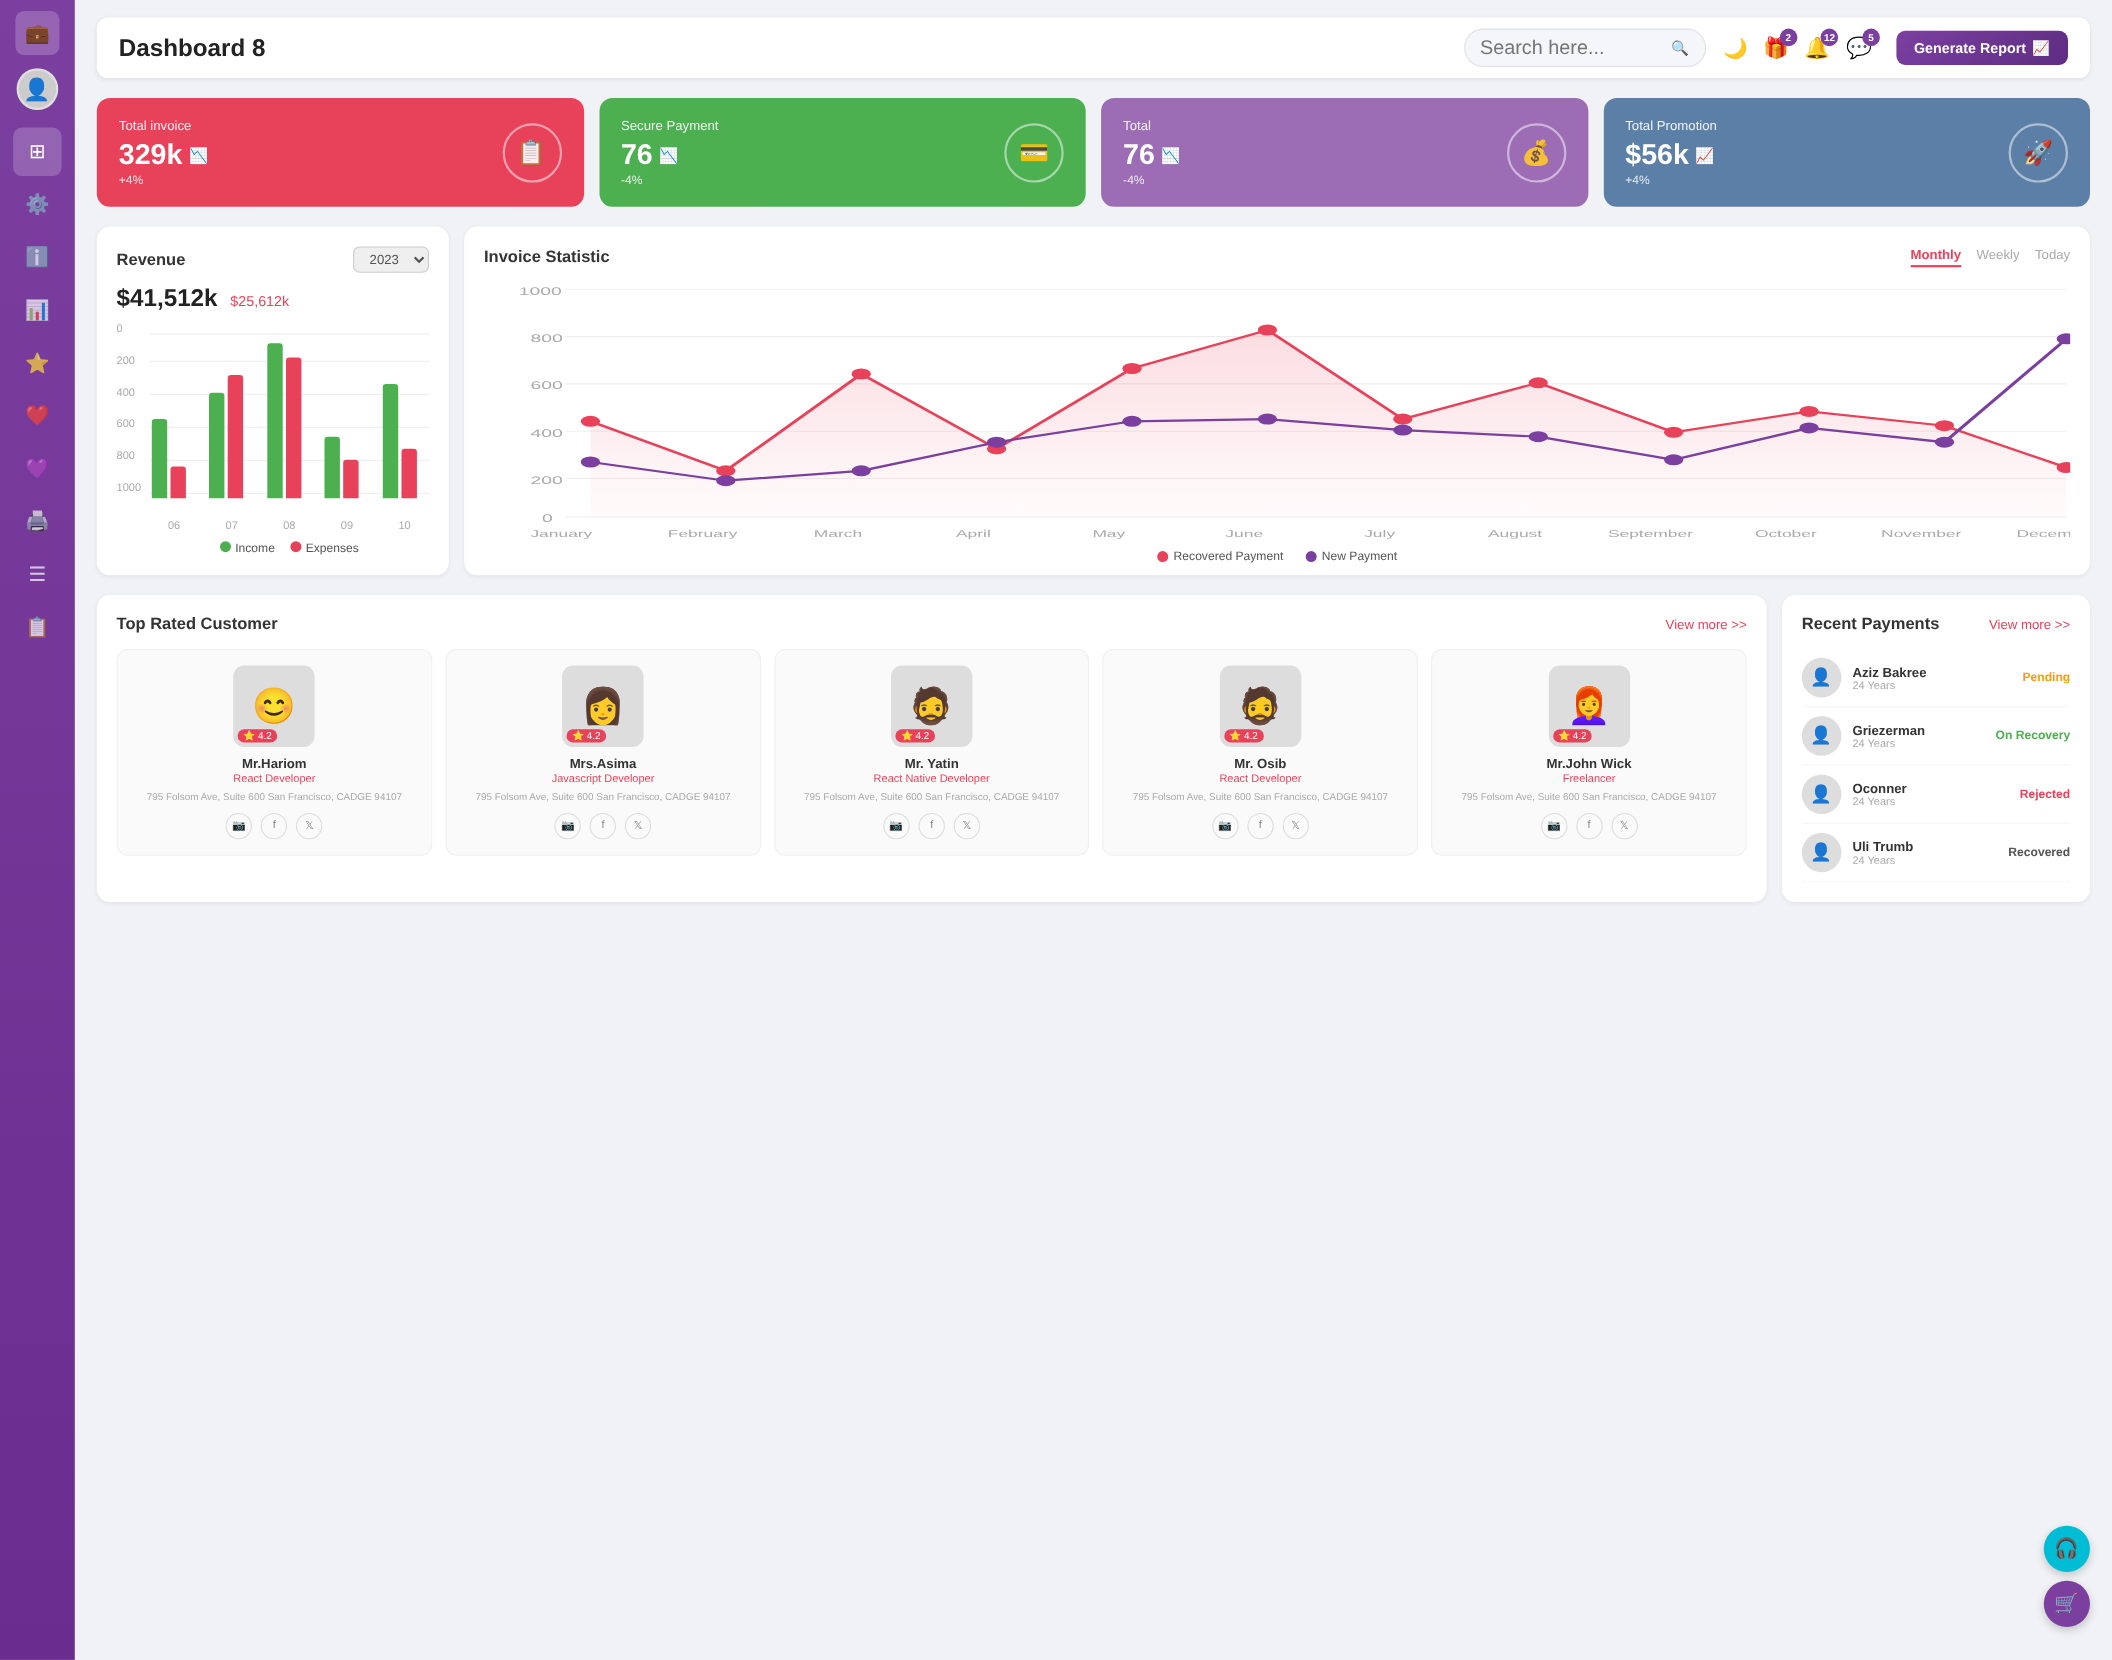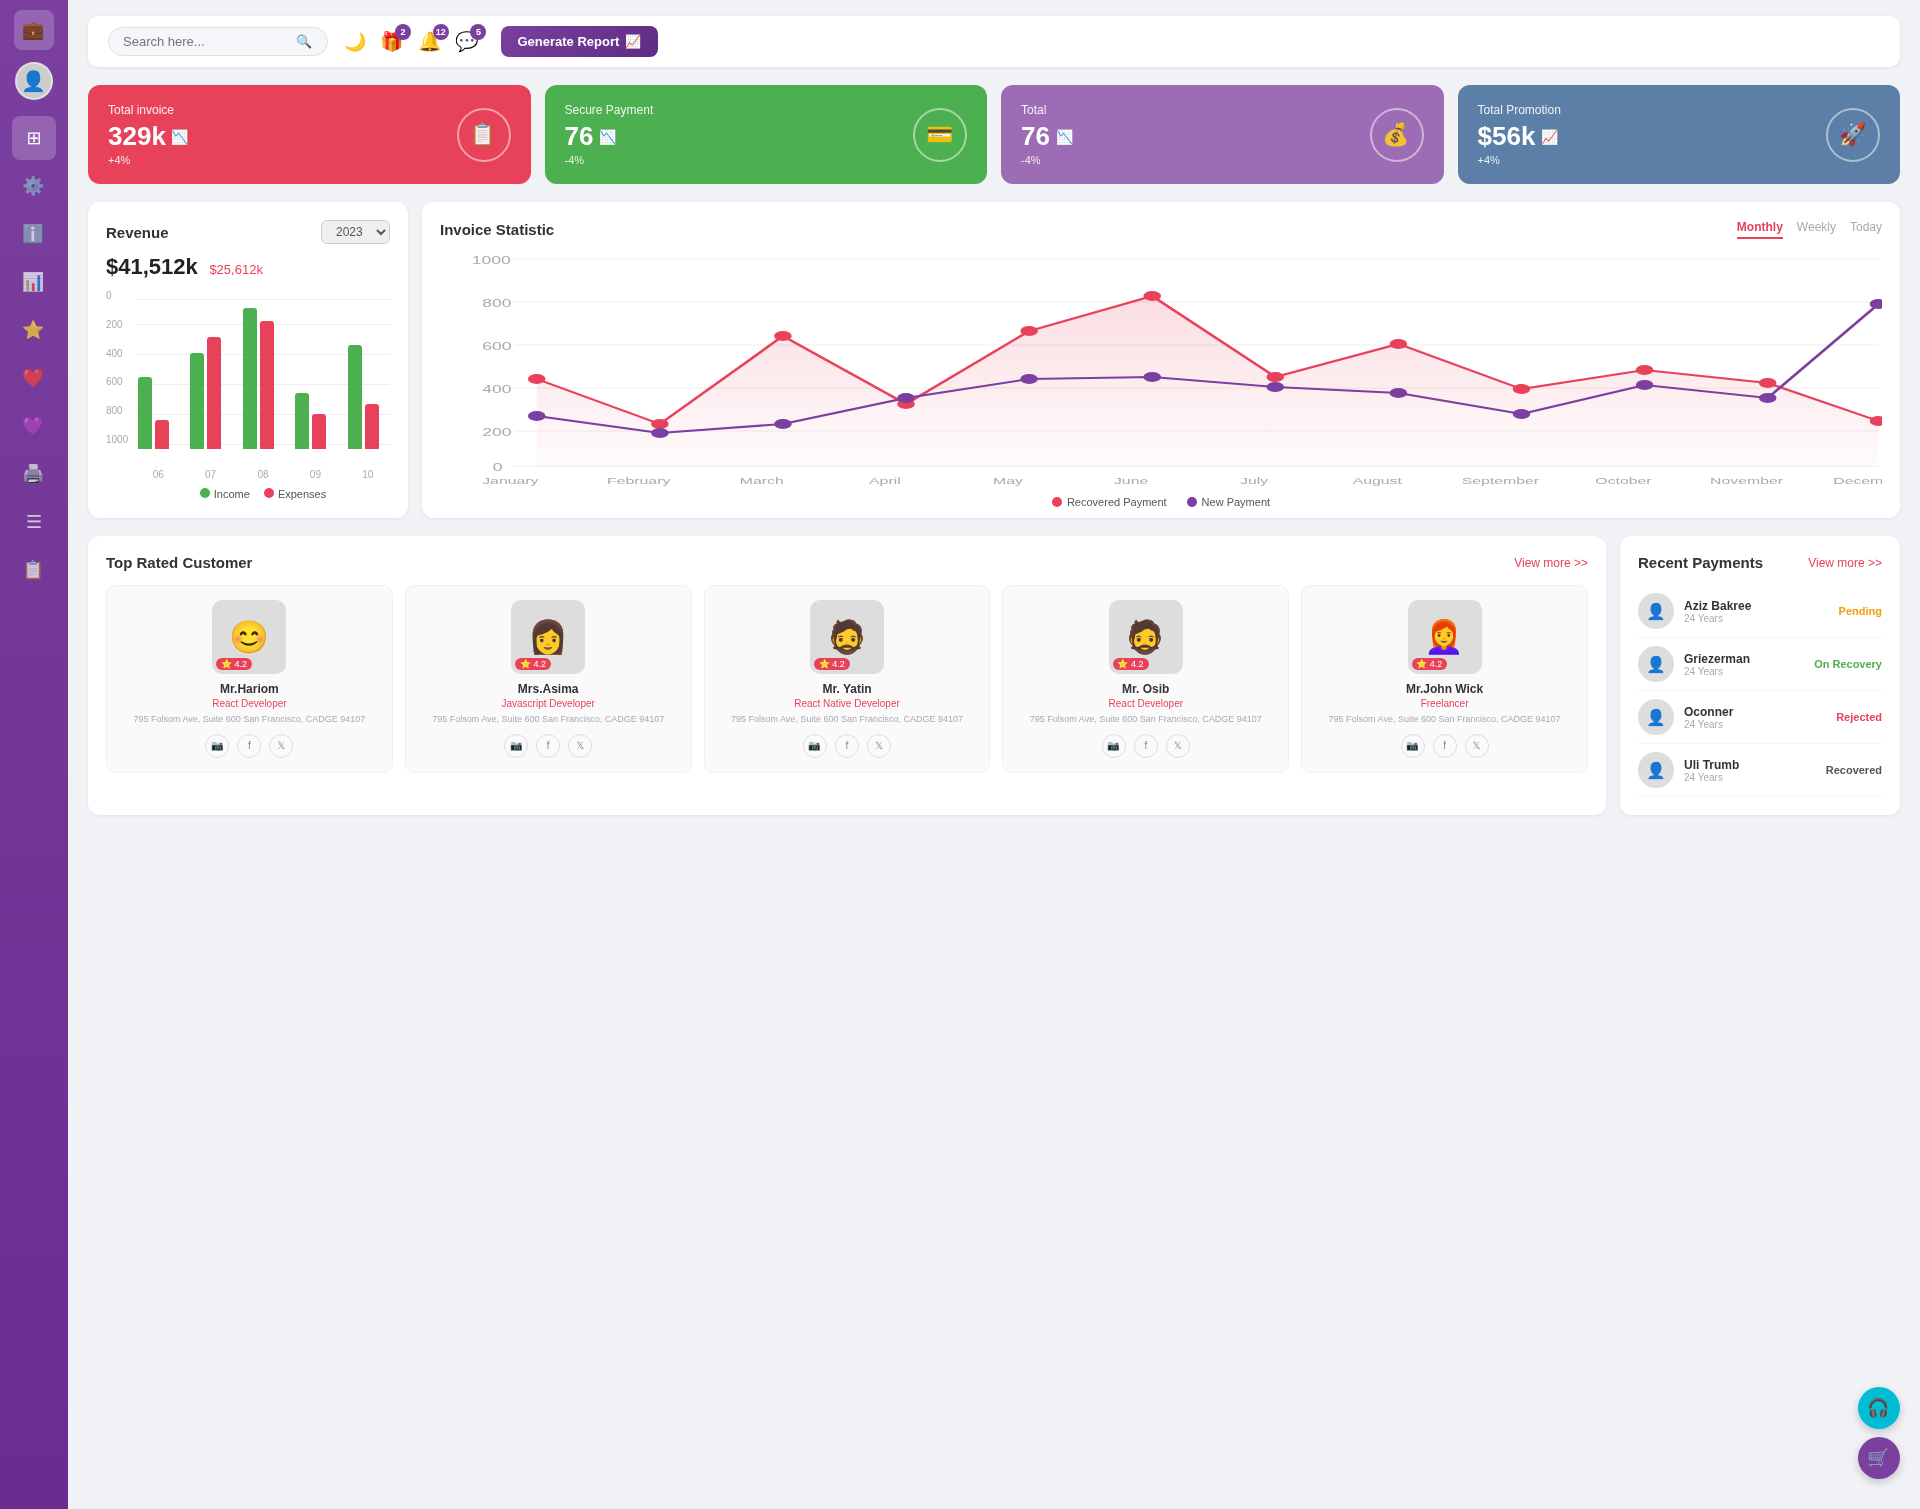--- a/index.html
+++ b/index.html
@@ -80,21 +80,21 @@
       border: 1px solid #e0e0e0;
       border-radius: 20px;
       padding: 6px 14px;
       width: 220px;
       margin-right: 16px;
     }
     .search-bar input {
       border: none;
       background: transparent;
       outline: none;
-      font-size: 13px;
+      font-size: 18px;
       color: #1d4ed8;
       width: 100%;
     }
     .search-icon { color: #888; margin-left: 4px; }
     .header-icons {
       display: flex;
       align-items: center;
       gap: 14px;
     }
     .icon-badge {
@@ -398,20 +398,21 @@
   <div class="sidebar-icon">❤️</div>
   <div class="sidebar-icon">💜</div>
   <div class="sidebar-icon">🖨️</div>
   <div class="sidebar-icon">☰</div>
   <div class="sidebar-icon">📋</div>
 </div>
 
 <div class="main">
 
   <div class="header">
+    <div class="header-title">Dashboard 8</div>
     <div class="search-bar">
       <input type="text" placeholder="Search here..." style="">
       <span class="search-icon">🔍</span>
     </div>
     <div class="header-icons">
       <span class="moon-icon">🌙</span>
       <div class="icon-badge">
         🎁<span class="badge">2</span>
       </div>
       <div class="icon-badge">

